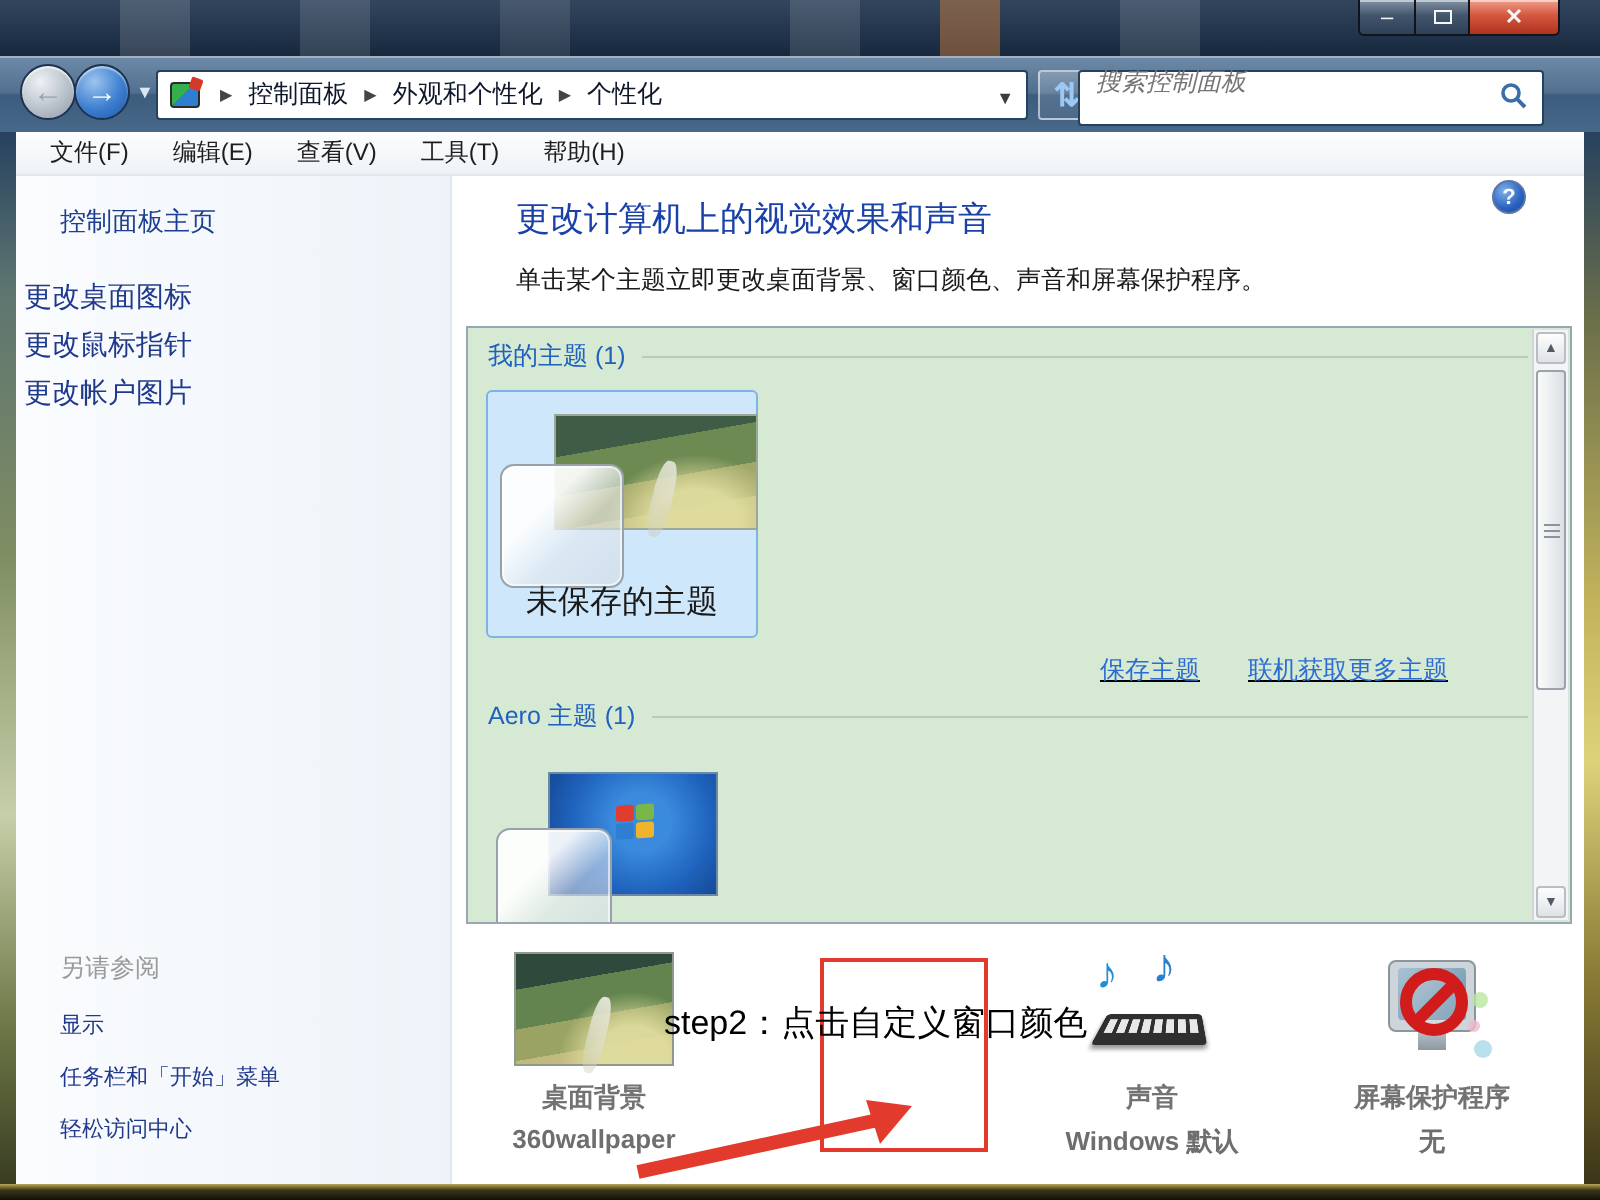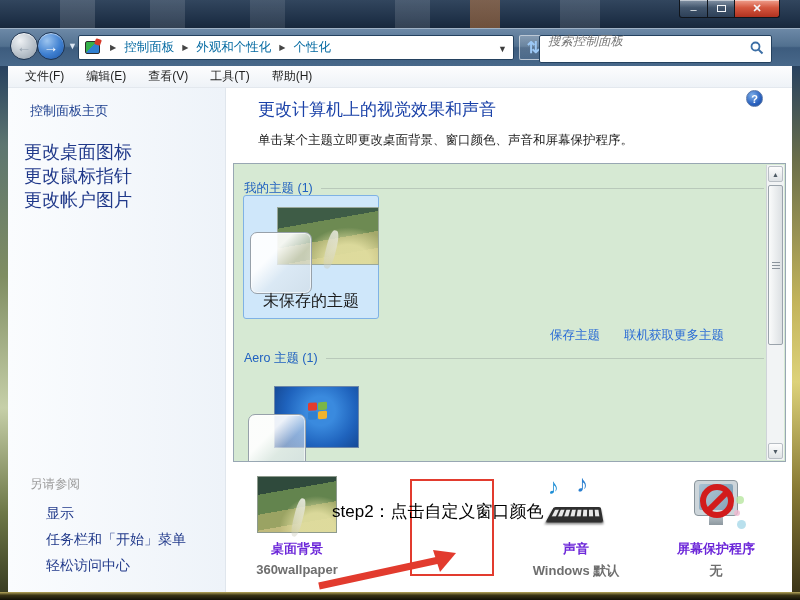--- a/index.html
+++ b/index.html
@@ -38,21 +38,21 @@
   .fwd { left:37px; background:radial-gradient(circle at 35% 30%, #9cc4ef, #3e7fd0 55%, #1d55a5);
     color:#fff; box-shadow:inset 0 1px 1px rgba(255,255,255,.6); }
   .navchev { position:absolute; left:68px; top:13px; font-size:9px; color:#dbe6f2; }
   .addressbar { position:absolute; left:78px; top:7px; width:436px; height:25px; background:#fff;
     border:1px solid #24415f; border-radius:2px; display:flex; align-items:center; padding:0 20px 0 6px; }
   .addricon { width:15px; height:13px; margin-right:4px; border:1px solid #2b2b2b; border-radius:2px;
     background:linear-gradient(135deg,#35b04a 0 45%,#2f7fd0 45% 100%); position:relative; }
   .addricon::after { content:""; position:absolute; right:-2px; top:-3px; width:6px; height:6px;
     background:#d43a2a; border-radius:1px; transform:rotate(20deg); }
   .crumbsep { color:#444; font-size:8px; padding:0 6px; }
-  .crumb { font-size:12.5px; color:#0369a1; padding:8px 2px; cursor:default; }
+  .crumb { font-size:12.5px; color:#0f172a; padding:8px 2px; cursor:default; }
   .addrdrop { position:absolute; right:6px; top:8px; font-size:9px; color:#3c3c3c; }
   .refreshbtn { position:absolute; left:519px; top:7px; width:29px; height:25px;
     border:1px solid rgba(255,255,255,.55); border-radius:2px; display:flex; align-items:center;
     justify-content:center; color:#9cc8f5; font-size:16px; font-weight:bold;
     background:linear-gradient(180deg,rgba(255,255,255,.22),rgba(255,255,255,.05)); }
   .searchbox { position:absolute; left:539px; top:7px; width:233px; height:28px; background:#fff;
     border:1px solid #24415f; border-radius:2px; display:flex; align-items:center; padding:0 26px 16px 8px; }
   .searchbox input { border:none; outline:none; width:100%; font-style:italic; font-size:12.5px;
     color:#6f6f6f; font-family:"Liberation Sans",sans-serif; background:transparent; }
   .magicon { position:absolute; right:7px; top:5px; }
@@ -66,23 +66,23 @@
     background:linear-gradient(180deg,#27415f 0%,#5d7570 15%,#7f8d62 40%,#c6cfa8 65%,#6d7747 85%,#3a3d22 100%); }
   .frame-right { position:absolute; left:792px; top:66px; width:8px; height:526px;
     background:linear-gradient(180deg,#27415f 0%,#6b6f4a 18%,#c3b45c 45%,#ddd27a 60%,#8a7c36 80%,#3c3518 100%); }
   .frame-bottom { position:absolute; left:0; top:592px; width:800px; height:8px;
     background:linear-gradient(180deg,#b7a75a,#3a3416 40%,#121007); }
 
   
   .sidebar { position:absolute; left:8px; top:88px; width:218px; height:504px;
     background:linear-gradient(90deg,#fafcfe,#eef3f9); border-right:1px solid #e0e6ed;text-decoration:underline; }
   .side-home { position:absolute; left:22px; top:14px; font-size:13px; color:#1c3f8f; cursor:pointer; }
-  .side-task { position:absolute; left:16px; font-size:18px; color:#20398a; cursor:pointer; }
+  .side-task { position:absolute; left:4px; font-size:14px; color:#20398a; cursor:pointer; }
   .side-seealso { position:absolute; left:22px; top:388px; font-size:12.5px; color:#9a9a9a; }
-  .side-see { position:absolute; left:22px; font-size:14px; color:#20398a; cursor:pointer;margin-left:16px; }
+  .side-see { position:absolute; left:22px; font-size:11px; color:#20398a; cursor:pointer; }
 
   
   .content { position:absolute; left:226px; top:88px; width:566px; height:504px; background:#fff; }
   .help-icon { position:absolute; left:520px; top:2px; width:17px; height:17px; border-radius:50%;
     background:radial-gradient(circle at 35% 30%, #7fb0e8, #2a62c0 60%, #174a9b);
     border:1px solid #5a77a8; color:#fff; font-size:11px; font-weight:bold;
     display:flex; align-items:center; justify-content:center; }
   .page-title { position:absolute; left:32px; top:10px; font-size:17px; color:#1a41a8; }
   .page-sub { position:absolute; left:32px; top:44px; font-size:12.5px; color:#1b1b1b; }
 
@@ -101,21 +101,21 @@
       linear-gradient(170deg,#3e5c46 0 28%, #6d8a52 28% 55%, #a3a86a 55% 78%, #c3bd7e 78% 100%); }
   .tile-wall::after { content:""; position:absolute; left:48%; top:40%; width:10px; height:70%;
     background:linear-gradient(180deg,rgba(235,235,225,.85),rgba(200,200,180,.4)); transform:rotate(14deg); border-radius:40%; }
   .glass-sq { position:absolute; border:1px solid #97a1aa; border-radius:7px;
     background:linear-gradient(135deg,rgba(255,255,255,.92) 0 35%,rgba(228,234,240,.55) 60%,rgba(210,220,228,.65));
     box-shadow:inset 0 0 0 1px rgba(255,255,255,.6); }
   .tile-glass { left:6px; top:36px; width:62px; height:62px; }
   .tile-label { position:absolute; left:0; bottom:6px; width:100%; text-align:center;
     font-size:16px; color:#1b1b1b; }
   .theme-links { position:absolute; top:163px; left:0; right:61px; display:flex;
-    justify-content:flex-end; gap:24px; }
+    justify-content:flex-end; gap:24px;text-decoration:underline; }
   .theme-links span { font-size:12.5px; color:#2b6cd5; cursor:pointer; }
 
   .aero-tile { position:absolute; left:9px; top:210px; width:136px; height:95px; cursor:pointer; }
   .aero-wall { position:absolute; left:31px; top:12px; width:85px; height:62px;
     border:1px solid #6c87a8;
     background:radial-gradient(circle at 55% 40%, #3a8ade 0 25%, #1f63bd 60%, #124088 100%); }
   .aero-flag { position:absolute; left:32px; top:14px; }
   .aero-glass { left:5px; top:40px; width:58px; height:58px; }
 
   .scrollbar { position:absolute; right:1px; top:1px; width:18px; height:295px; background:#f2f4f5;
@@ -125,21 +125,21 @@
     display:flex; align-items:center; justify-content:center; }
   .sb-up { top:1px; } .sb-down { bottom:1px; }
   .sb-thumb { position:absolute; left:1px; top:20px; width:15px; height:160px;
     background:linear-gradient(90deg,#fafbfb,#dce0e3); border:1px solid #9aa3ab; border-radius:2px; }
   .sb-grip { position:absolute; left:3px; top:76px; width:8px; height:7px;
     background:repeating-linear-gradient(180deg,#8b949c 0 1px, transparent 1px 3px); }
 
   
   .bitem { position:absolute; top:388px; width:120px; height:106px; text-align:center; }
   .bicon { height:62px; display:flex; align-items:flex-start; justify-content:center; }
-  .blabel { font-size:13px; color:#6d28d9; font-weight:bold; margin-top:2px; cursor:pointer; }
+  .blabel { font-size:13px; color:#737373; font-weight:bold; margin-top:2px; cursor:pointer; }
   .bvalue { font-size:13px; color:#6e6e6e; margin-top:4px;font-weight:bold; }
 
   .thumb-wall { width:80px; height:57px; border:1px solid #8d9a8d; position:relative;
     background:
       radial-gradient(ellipse at 75% 95%, rgba(225,222,160,.9) 0 22%, transparent 45%),
       linear-gradient(170deg,#2f4a3c 0 26%, #63844e 26% 55%, #9aa363 55% 78%, #c0ba7c 78% 100%); }
   .thumb-wall::after { content:""; position:absolute; left:46%; top:38%; width:9px; height:70%;
     background:linear-gradient(180deg,rgba(238,238,228,.9),rgba(200,200,180,.4)); transform:rotate(14deg); border-radius:40%; }
   .wincolor-glass { width:47px; height:47px; margin-top:6px; }
 
@@ -241,21 +241,21 @@
     <div class="side-see" style="top:443px">任务栏和「开始」菜单</div>
     <div class="side-see" style="top:469px">轻松访问中心</div>
   </div>
 
   <div class="content">
     <div class="help-icon">?</div>
     <div class="page-title">更改计算机上的视觉效果和声音</div>
     <div class="page-sub">单击某个主题立即更改桌面背景、窗口颜色、声音和屏幕保护程序。</div>
 
     <div class="theme-box">
-      <div class="group-hdr" style="top:16px">
+      <div class="group-hdr" style="top:6px">
         <span class="lbl">我的主题 (1)</span>
         <span class="line"></span>
       </div>
 
       <div class="theme-tile">
         <div class="tile-wall"></div>
         <div class="glass-sq tile-glass"></div>
         <div class="tile-label">未保存的主题</div>
       </div>
 

